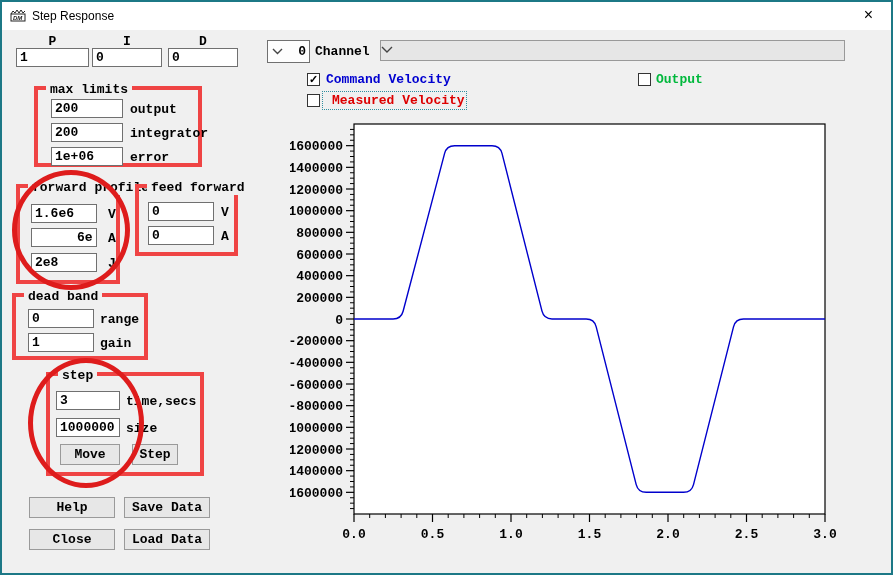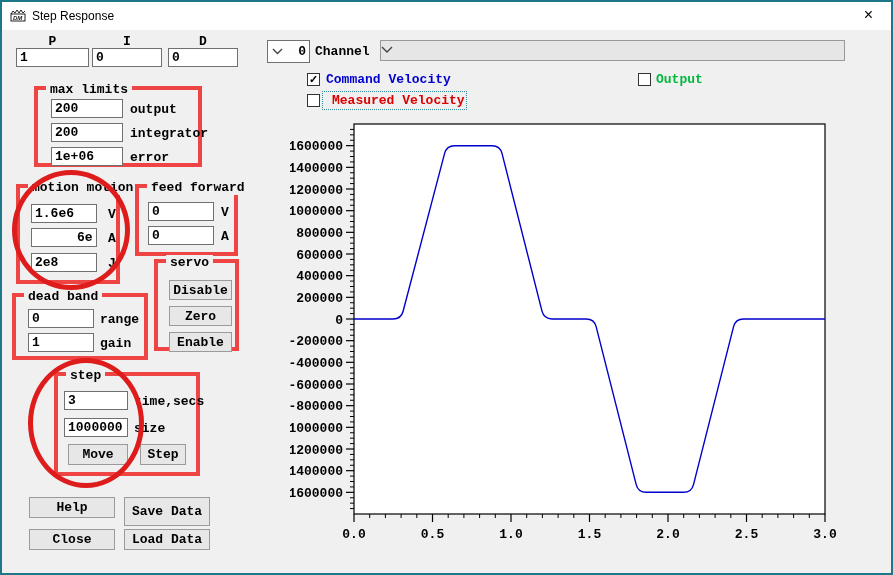--- a/index.html
+++ b/index.html
@@ -113,64 +113,58 @@
     <span class="grp-title">max limits</span>
     <input class="inp" style="left: 13px; top: 9px; width: 72px;" value="200">
     <span class="lbl" style="left:92px;top:12px">output</span>
     <input class="inp" style="left: 13px; top: 33px; width: 72px;" value="200">
     <span class="lbl" style="left:92px;top:36px">integrator</span>
     <input class="inp" style="left: 13px; top: 57px; width: 72px;" value="1e+06">
     <span class="lbl" style="left:92px;top:60px">error</span>
   </div>
 
   <div class="grp" style="left:14px;top:182px;width:104px;height:100px">
-    <span class="grp-title">motion motion</span>
+    <span class="grp-title">forward profile</span>
     <input class="inp" style="left: 11px; top: 16px; width: 66px;" value="1.6e6">
     <span class="lbl" style="left:88px;top:19px">V</span>
     <input class="inp" style="left: 11px; top: 40px; width: 66px; padding-left: 45px;" value="6e6">
     <span class="lbl" style="left:88px;top:43px">A</span>
     <input class="inp" style="left: 11px; top: 65px; width: 66px;" value="2e8">
     <span class="lbl" style="left:88px;top:68px">J</span>
   </div>
 
   <div class="grp" style="left:133px;top:182px;width:103px;height:72px">
     <span class="grp-title">feed forward</span>
     <input class="inp" style="left: 9px; top: 14px; width: 66px;" value="0">
     <span class="lbl" style="left:82px;top:17px">V</span>
     <input class="inp" style="left: 9px; top: 38px; width: 66px;" value="0">
     <span class="lbl" style="left:82px;top:41px">A</span>
   </div>
 
-  <div class="grp" style="left:152px;top:257px;width:85px;height:92px">
-    <span class="grp-title">servo</span>
-    <div class="btn" style="left:11px;top:17px;width:63px;height:20px">Disable</div>
-    <div class="btn" style="left:11px;top:43px;width:63px;height:20px">Zero</div>
-    <div class="btn" style="left:11px;top:69px;width:63px;height:20px">Enable</div>
-  </div>
 
   <div class="grp" style="left:10px;top:291px;width:136px;height:67px">
     <span class="grp-title">dead band</span>
     <input class="inp" style="left: 12px; top: 12px; width: 66px;" value="0">
     <span class="lbl" style="left:84px;top:15px">range</span>
     <input class="inp" style="left: 12px; top: 36px; width: 66px;" value="1">
     <span class="lbl" style="left:84px;top:39px">gain</span>
   </div>
 
-  <div class="grp" style="left:52px;top:370px;width:146px;height:104px">
+  <div class="grp" style="left:44px;top:370px;width:158px;height:104px">
     <span class="grp-title">step</span>
     <input class="inp" style="left: 6px; top: 15px; width: 64px;" value="3">
     <span class="lbl" style="left:76px;top:18px">time,secs</span>
     <input class="inp" style="left: 6px; top: 42px; width: 64px;" value="1000000">
     <span class="lbl" style="left:76px;top:45px">size</span>
     <div class="btn" style="left:10px;top:68px;width:60px;height:21px">Move</div>
     <div class="btn" style="left:82px;top:68px;width:46px;height:21px">Step</div>
   </div>
 
   <div class="btn" style="left:27px;top:495px;width:86px;height:21px">Help</div>
-  <div class="btn" style="left:122px;top:495px;width:86px;height:29px">Save Data</div>
+  <div class="btn" style="left:122px;top:495px;width:86px;height:21px">Save Data</div>
   <div class="btn" style="left:27px;top:527px;width:86px;height:21px">Close</div>
   <div class="btn" style="left:122px;top:527px;width:86px;height:21px">Load Data</div>
 
   <div class="annot" style="left:10px;top:168px;width:118px;height:120px"></div>
   <div class="annot" style="left:26px;top:356px;width:116px;height:130px"></div>
 
   <div id="chart"><svg xmlns="http://www.w3.org/2000/svg" width="590" height="452" viewBox="0 0 590 452">
         <rect x="64" y="12" width="471" height="390" fill="#ffffff" stroke="#000" stroke-width="1.2"></rect>
         <line x1="64" y1="396.5833333333333" x2="60" y2="396.5833333333333" stroke="#000" stroke-width="1"></line>
         <line x1="64" y1="391.1666666666667" x2="60" y2="391.1666666666667" stroke="#000" stroke-width="1"></line>

